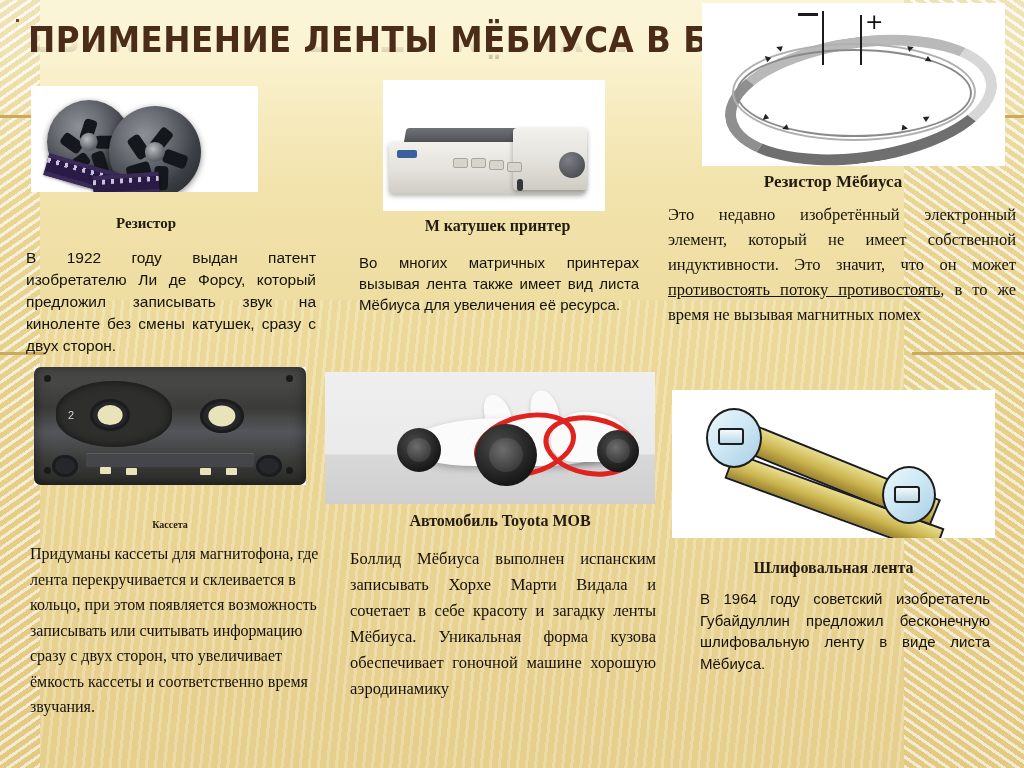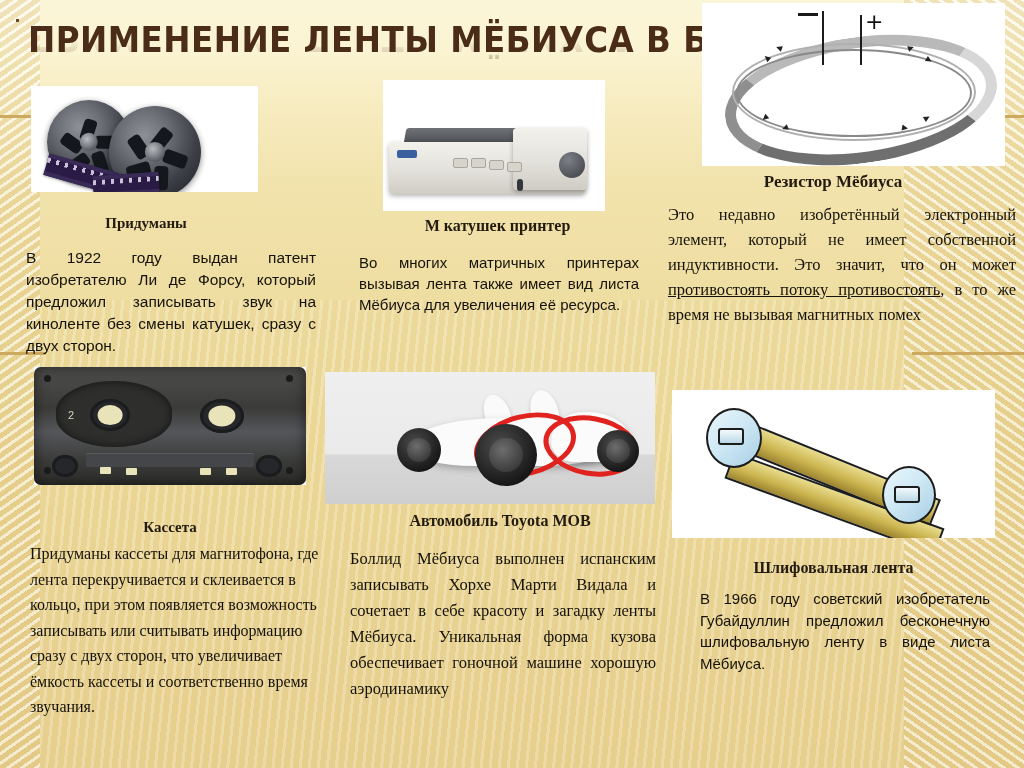--- a/index.html
+++ b/index.html
@@ -166,21 +166,21 @@
       <div class="spoke" style="transform:rotate(92deg) translate(7px,-50%);"></div>
       <div class="spoke" style="transform:rotate(164deg) translate(7px,-50%);"></div>
       <div class="spoke" style="transform:rotate(236deg) translate(7px,-50%);"></div>
       <div class="spoke" style="transform:rotate(308deg) translate(7px,-50%);"></div>
       <div class="hub"></div>
     </div>
     <div class="filmstrip" style="left:14px;top:77px;width:72px;height:14px;transform:rotate(16deg);"></div>
     <div class="filmstrip" style="left:62px;top:88px;width:66px;height:13px;transform:rotate(-4deg);"></div>
   </div>
 
-  <div class="hd" style="position:absolute;left:31px;top:215px;width:230px;font-size:15px;">Придуманы</div>
+  <div class="hd" style="position:absolute;left:31px;top:215px;width:230px;font-size:15px;">Резистор</div>
   <div class="bd sans just" style="position:absolute;left:26px;top:247px;width:290px;font-size:15.5px;line-height:22px;">В 1922 году выдан патент изобретателю Ли де Форсу, который предложил записывать звук на киноленте без смены катушек, сразу с двух сторон.</div>
 
   <div class="pic" style="left:383px;top:80px;width:222px;height:131px;">
     <div class="pr-tray" style="left:68px;top:8px;width:126px;height:50px;"></div>
     <div class="pr-dark" style="left:22px;top:48px;width:166px;height:16px;transform:skewX(-10deg);"></div>
     <div class="pr-body" style="left:6px;top:62px;width:196px;height:52px;"></div>
     <div class="pr-body" style="left:130px;top:48px;width:74px;height:62px;"></div>
     <div class="pr-logo" style="left:14px;top:70px;width:20px;height:8px;"></div>
     <div class="pr-btn" style="left:70px;top:78px;width:13px;height:8px;"></div>
     <div class="pr-btn" style="left:88px;top:78px;width:13px;height:8px;"></div>
@@ -234,21 +234,21 @@
     <div class="cs-notch" style="left:166px;top:101px;width:11px;height:7px;"></div>
     <div class="cs-notch" style="left:192px;top:101px;width:11px;height:7px;"></div>
     <div class="cs-screw" style="left:10px;top:8px;"></div>
     <div class="cs-screw" style="left:252px;top:8px;"></div>
     <div class="cs-screw" style="left:10px;top:100px;"></div>
     <div class="cs-screw" style="left:252px;top:100px;"></div>
     <div class="cs-hub" style="left:18px;top:88px;width:26px;height:22px;"></div>
     <div class="cs-hub" style="left:222px;top:88px;width:26px;height:22px;"></div>
   </div>
 
-  <div class="hd" style="position:absolute;left:34px;top:519px;width:272px;font-size:15px;">Кассета</div>
+  <div class="hd" style="position:absolute;left:34px;top:519px;width:272px;font-size:10px;">Кассета</div>
   <div class="bd serif" style="position:absolute;left:30px;top:541px;width:290px;font-size:16px;line-height:25.5px;text-align:left;">Придуманы кассеты для магнитофона, где лента перекручивается и склеивается в кольцо, при этом появляется возможность записывать или считывать информацию сразу с двух сторон, что увеличивает ёмкость кассеты и соответственно время звучания.</div>
 
   <div class="pic" style="left:325px;top:372px;width:330px;height:132px;">
     <div class="car-bg"></div>
     <div class="fin" style="left:160px;top:22px;width:26px;height:44px;transform:rotate(-12deg);"></div>
     <div class="fin" style="left:206px;top:18px;width:28px;height:46px;transform:rotate(-6deg);"></div>
     <div class="car-body" style="left:86px;top:46px;width:200px;height:48px;"></div>
     <div class="car-body" style="left:226px;top:40px;width:80px;height:50px;border-radius:40% 55% 30% 30%/60% 60% 40% 40%;"></div>
     <div class="car-red" style="left:148px;top:42px;width:94px;height:52px;background:none;border:5px solid #e0231f;border-radius:50%;transform:rotate(-14deg);"></div>
     <div class="car-red" style="left:218px;top:44px;width:86px;height:50px;background:none;border:5px solid #e0231f;border-radius:50%;transform:rotate(10deg);"></div>
@@ -270,15 +270,15 @@
     <div class="sb-bg"></div>
     <div class="sb-belt" style="left:52px;top:22px;width:230px;height:26px;transform:rotate(22deg);transform-origin:left top;"></div>
     <div class="sb-belt" style="left:62px;top:62px;width:220px;height:24px;transform:rotate(20deg);transform-origin:left top;"></div>
     <div class="sb-roller" style="left:34px;top:18px;width:52px;height:56px;"></div>
     <div class="sb-roller" style="left:210px;top:76px;width:50px;height:54px;"></div>
     <div class="sb-axle" style="left:46px;top:38px;width:22px;height:13px;"></div>
     <div class="sb-axle" style="left:222px;top:96px;width:22px;height:13px;"></div>
   </div>
 
   <div class="hd" style="position:absolute;left:672px;top:559px;width:323px;font-size:16px;">Шлифовальная лента</div>
-  <div class="bd sans just" style="position:absolute;left:700px;top:588px;width:290px;font-size:15px;line-height:21.5px;">В 1966 году советский изобретатель Губайдуллин предложил бесконечную шлифовальную ленту в виде листа Мёбиуса.</div>
+  <div class="bd sans just" style="position:absolute;left:700px;top:588px;width:290px;font-size:15px;line-height:21.5px;">В 1964 году советский изобретатель Губайдуллин предложил бесконечную шлифовальную ленту в виде листа Мёбиуса.</div>
 
 </div>
 
 </body></html>

